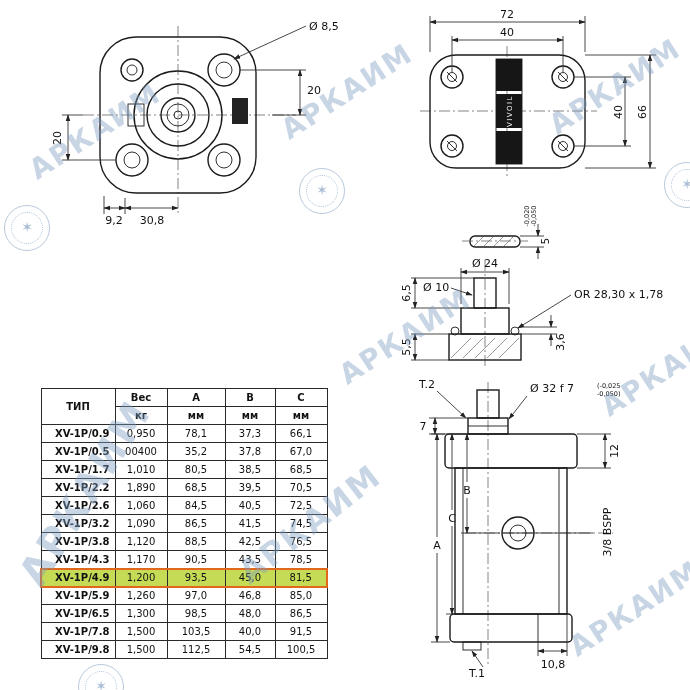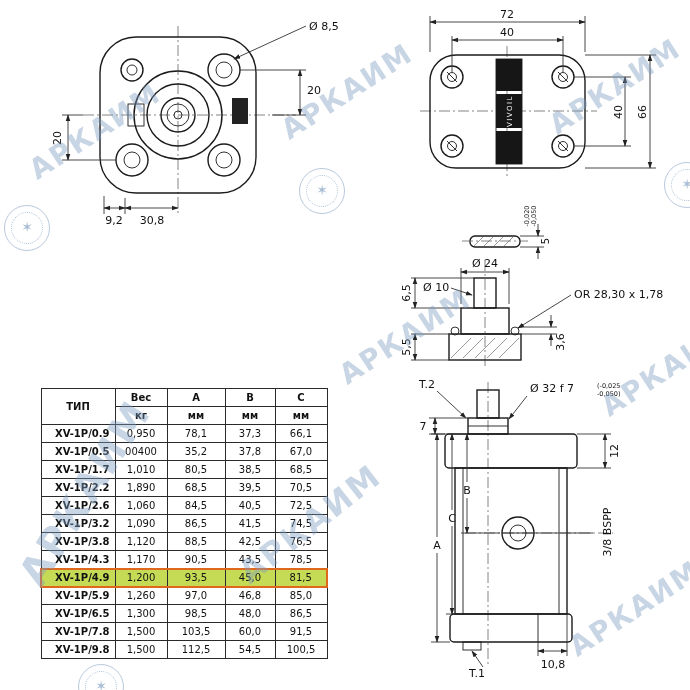--- a/index.html
+++ b/index.html
@@ -317,21 +317,21 @@
         <td>XV-1P/6.5</td>
         <td>1,300</td>
         <td>98,5</td>
         <td>48,0</td>
         <td>86,5</td>
       </tr>
       <tr>
         <td>XV-1P/7.8</td>
         <td>1,500</td>
         <td>103,5</td>
-        <td>60,0</td>
+        <td>40,0</td>
         <td>91,5</td>
       </tr>
       <tr>
         <td>XV-1P/9.8</td>
         <td>1,500</td>
         <td>112,5</td>
         <td>54,5</td>
         <td>100,5</td>
       </tr>
     </tbody>

